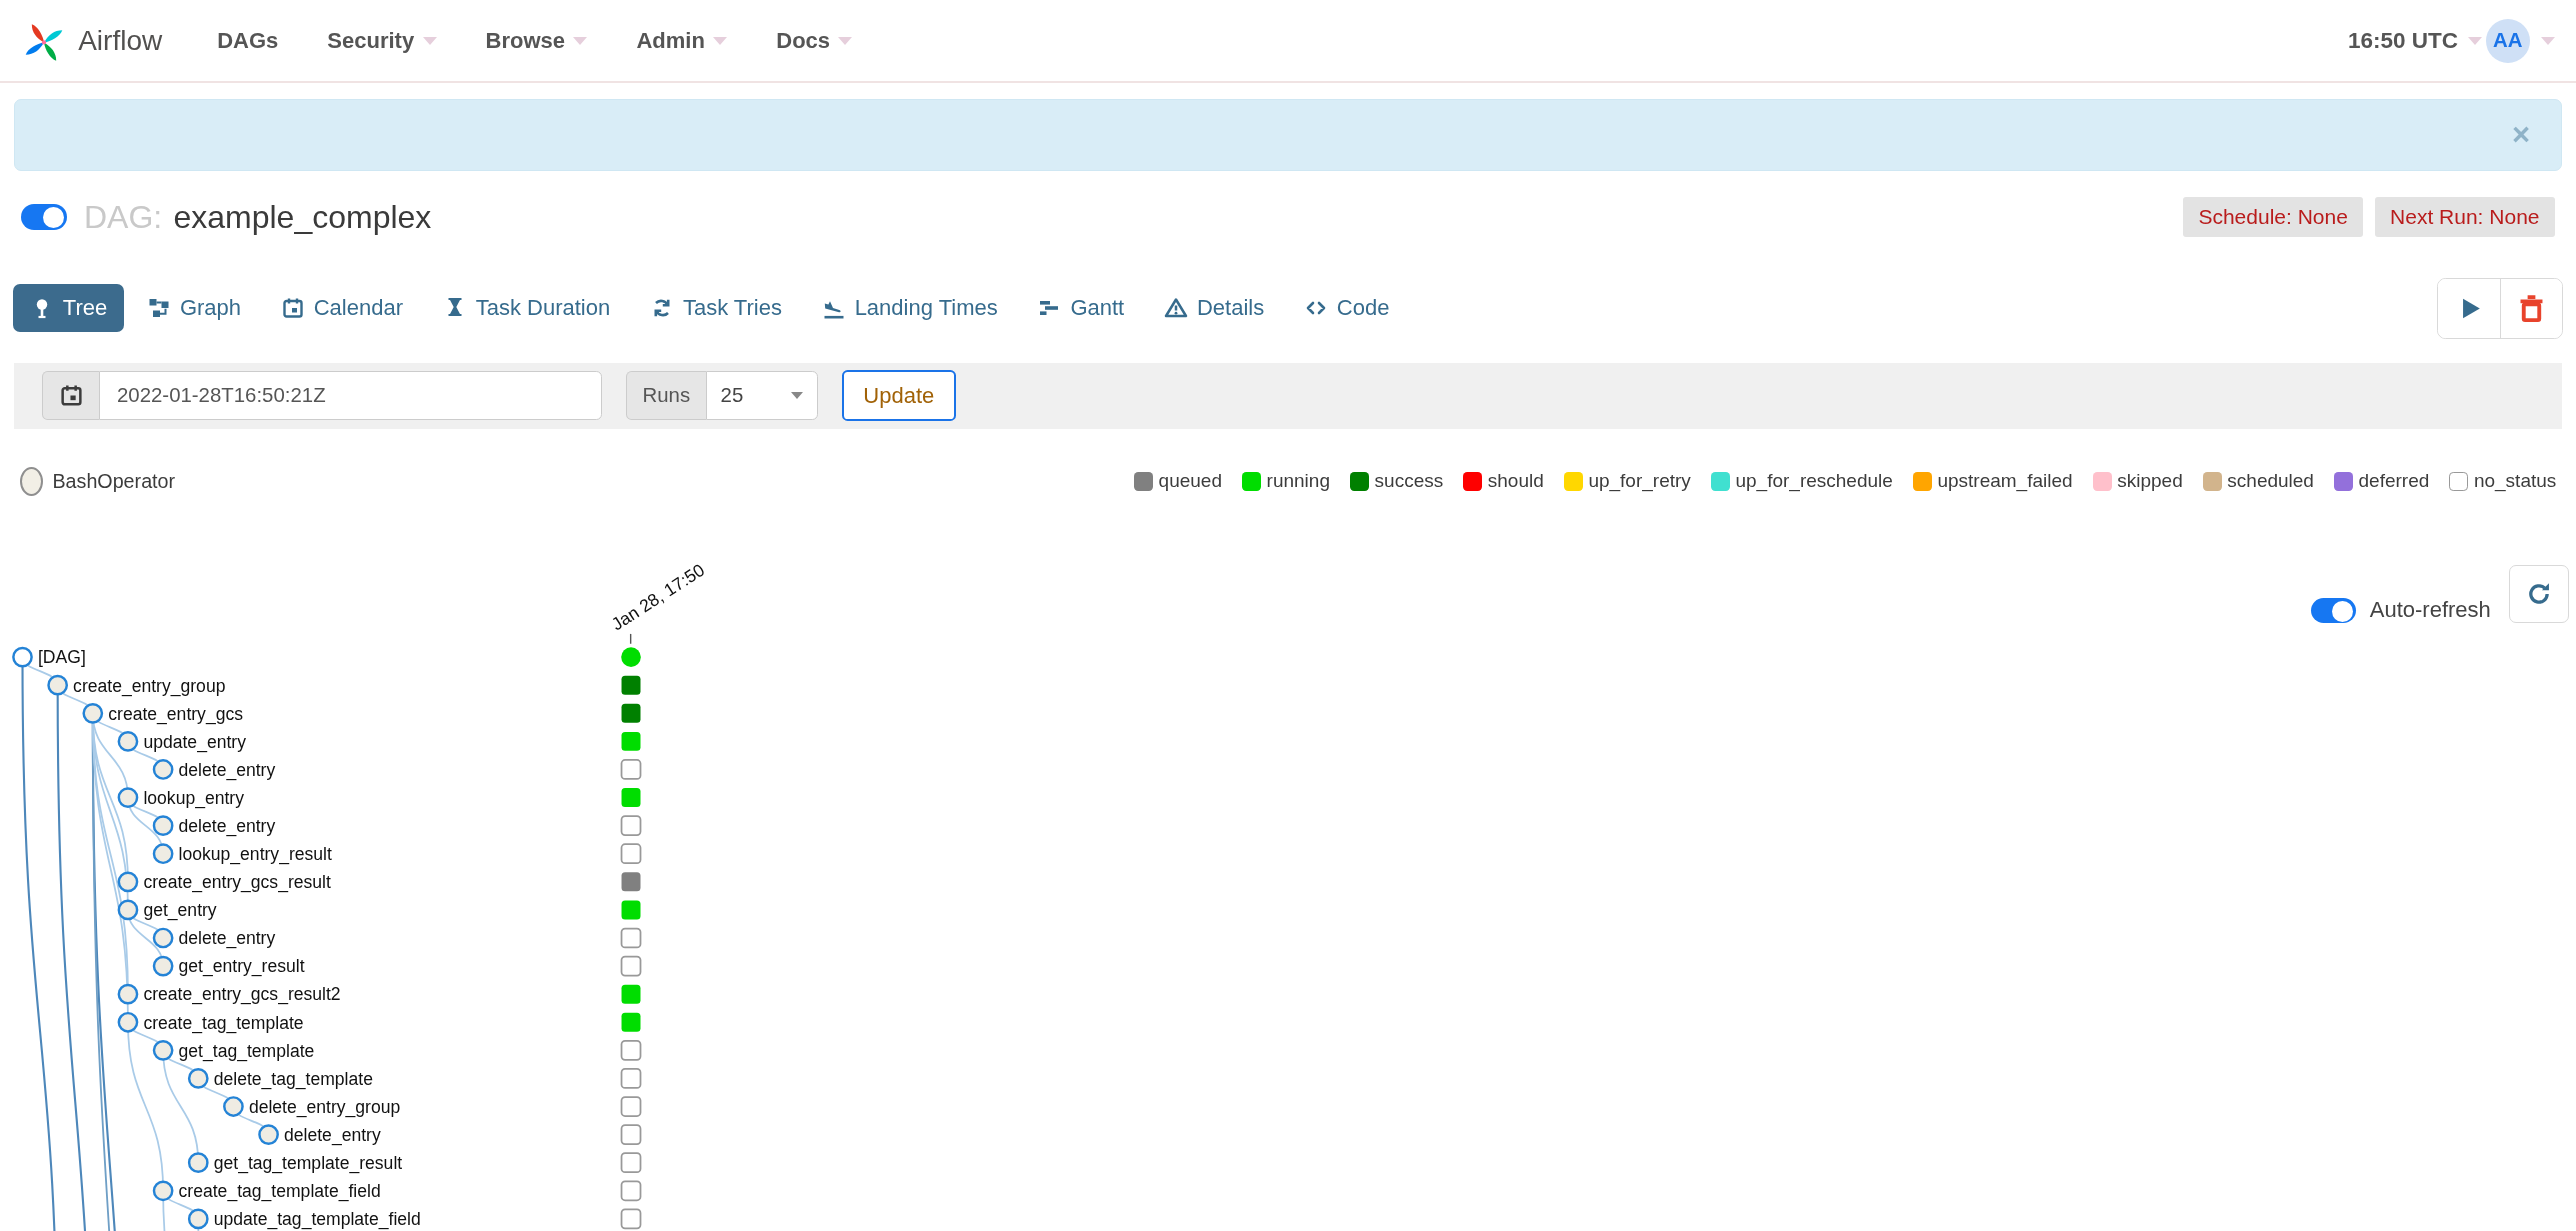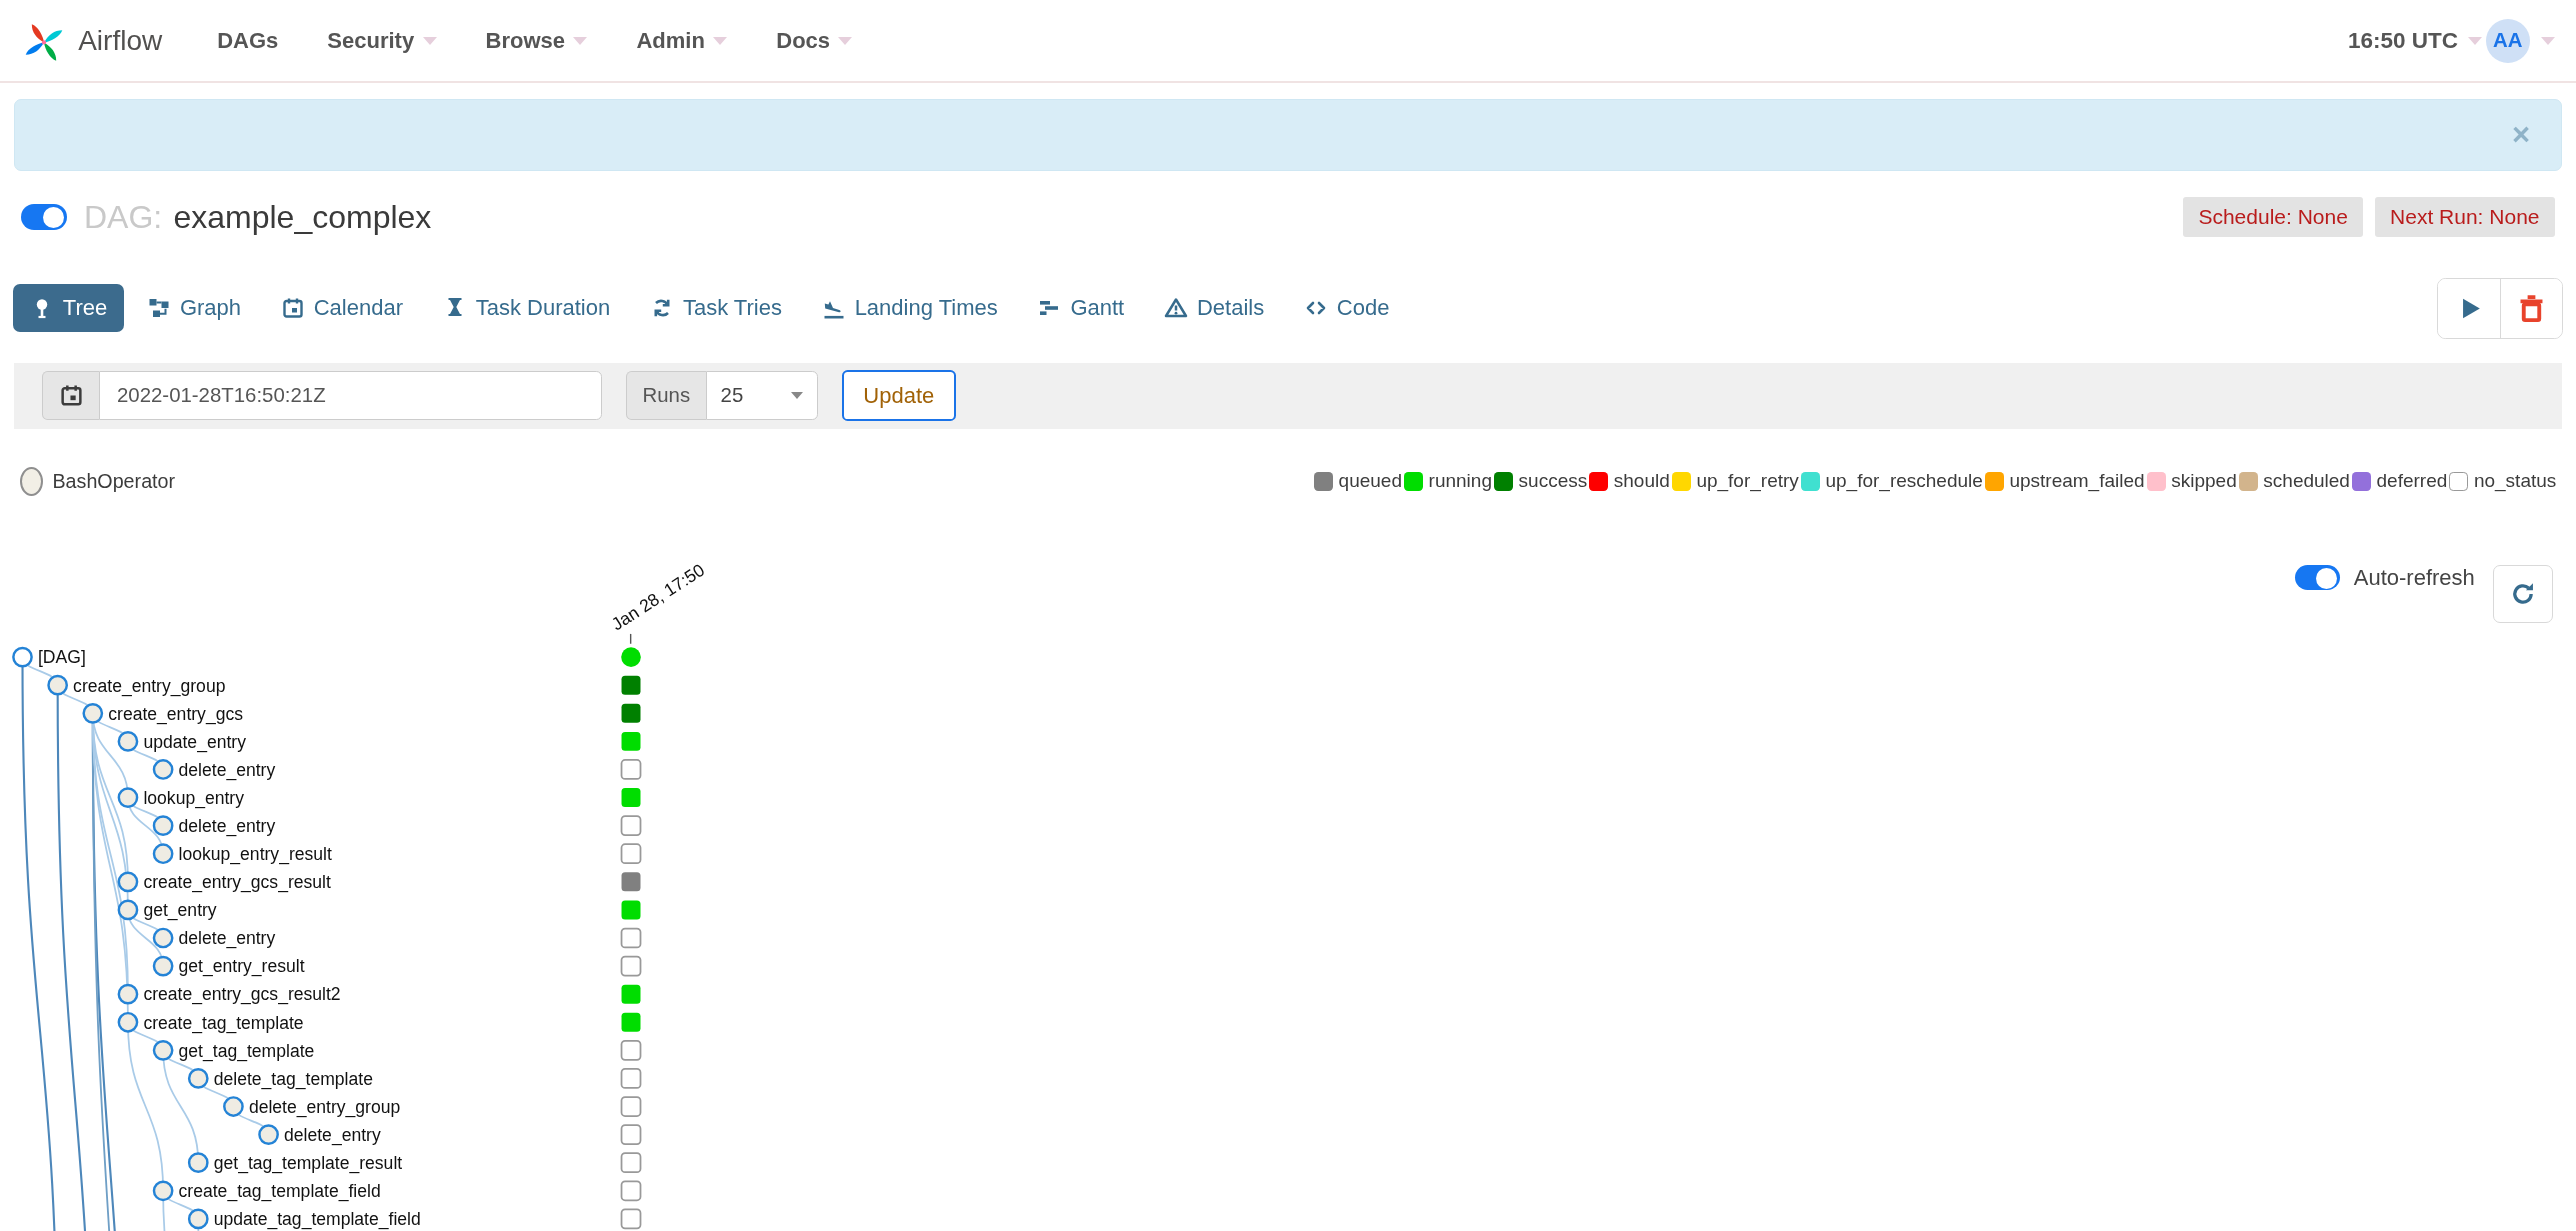--- a/index.html
+++ b/index.html
@@ -73,27 +73,27 @@
                 border-right:6.3px solid transparent;border-top:7.7px solid #888}
   .update-btn{height:51px;padding:0 19.7px;background:#fff;border:2.1px solid #1a73e8;
               border-radius:5.6px;color:#a16207;font-size:22px;cursor:pointer;
               font-family:"Liberation Sans",sans-serif}
 
   
   .legend-row{margin-top:38px;display:flex;align-items:center;padding:0 19.7px}
   .op-legend{display:flex;align-items:center;gap:9.8px;font-size:19.7px;color:#3c3c3c}
   .op-ellipse{width:23px;height:29px;border-radius:50%;background:#f2efe6;
               border:2.1px solid #8f8f8f;flex:none}
-  #status-legend{margin-left:auto;display:flex;align-items:flex-start;gap:2px}
+  #status-legend{margin-left:auto;display:flex;align-items:flex-start;gap:20px}
   .status-item{display:flex;align-items:center;gap:5.6px;font-size:19px;color:#3c3c3c}
   .status-chip{width:19px;height:19px;border-radius:4.2px;border:1.4px solid transparent;flex:none}
   .status-chip.no_status{border-color:#999}
 
   
-  .autorefresh{position:absolute;top:565px;right:23px;display:flex;align-items:flex-start;gap:14px}
+  .autorefresh{position:absolute;top:565px;right:7px;display:flex;align-items:flex-end;gap:14px}
   .autorefresh .switch{margin-right:0;width:45px;height:25px}
   .ar-label{font-size:22px;color:#444}
   .refresh-btn{width:60px;height:58px;border:1.4px solid #d9d9d9;border-radius:7px;
                background:#fff;display:flex;align-items:center;justify-content:center;
                cursor:pointer;margin-left:4.2px}
   .refresh-btn svg{width:28px;height:28px}
 
   
   .tree{position:absolute;top:555px;left:0;width:914px;height:676px}
 </style>

